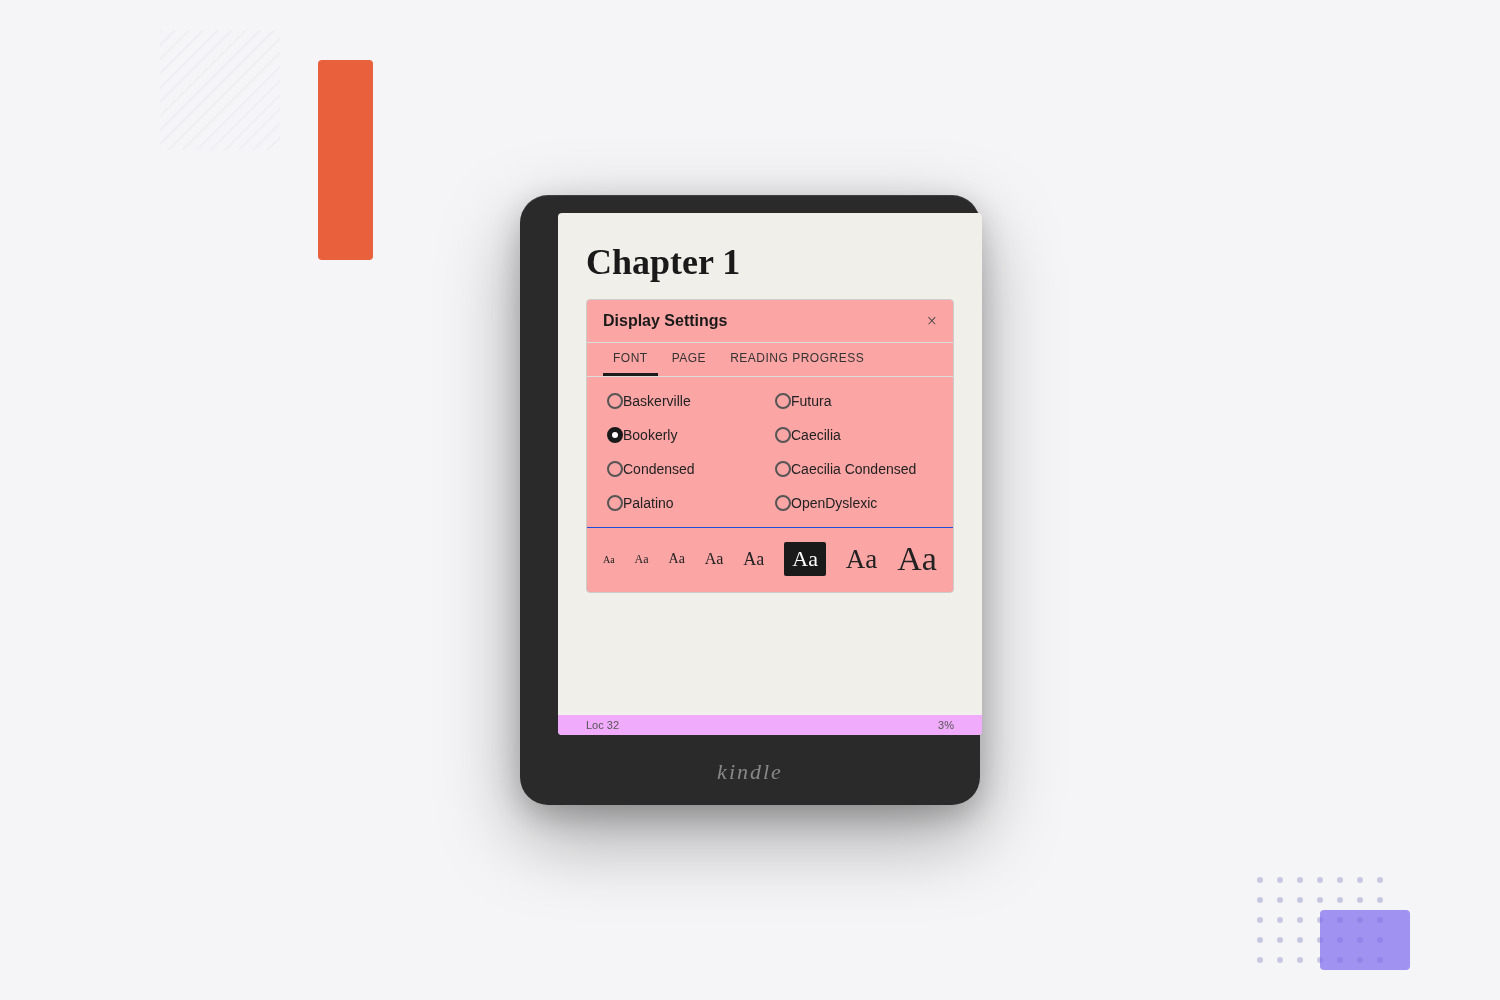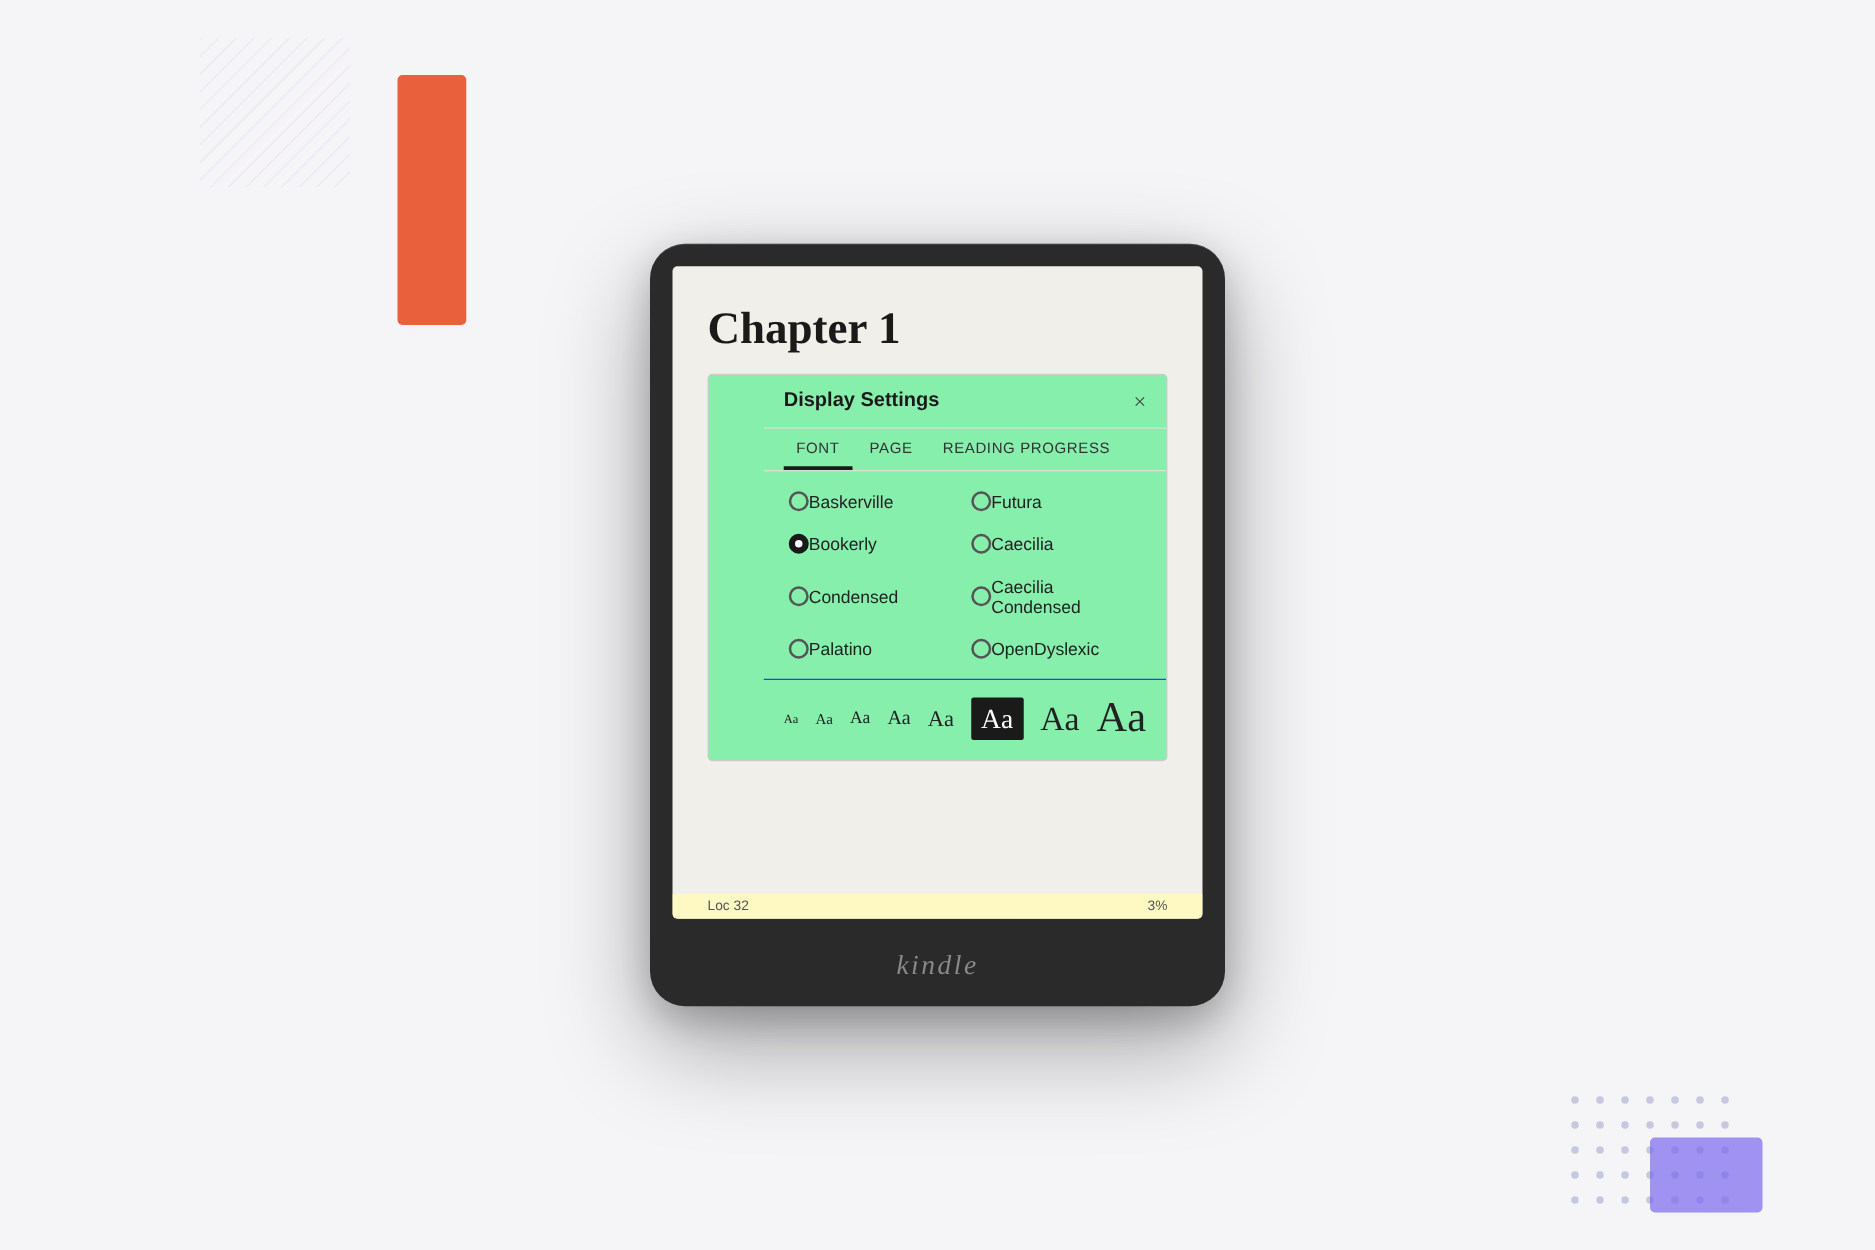--- a/index.html
+++ b/index.html
@@ -68,20 +68,21 @@
 
     .kindle-screen {
       width: 100%;
       height: 100%;
       background: #f0efea;
       border-radius: 4px;
       overflow: hidden;
       position: relative;
       display: flex;
       flex-direction: column;
+      margin-left: 20px;
     }
 
     .kindle-brand {
       position: absolute;
       bottom: 20px;
       left: 50%;
       transform: translateX(-50%);
       color: #888;
       font-family: 'Georgia', serif;
       font-size: 22px;
@@ -100,26 +101,25 @@
     .chapter-title {
       font-family: 'Georgia', serif;
       font-size: 36px;
       font-weight: bold;
       color: #1a1a1a;
       margin-bottom: 16px;
     }
 
     
     .display-settings-panel {
-      background: #86efac;
+      background: #fca5a5;
       border: 1px solid #ccc;
       border-radius: 4px;
       overflow: hidden;
       margin-top: 4px;
-      padding-left: 44px;
     }
 
     .panel-header {
       display: flex;
       align-items: center;
       justify-content: space-between;
       padding: 12px 16px;
       border-bottom: 1px solid #ddd;
     }
 
@@ -230,21 +230,21 @@
       padding: 4px 8px;
       border-radius: 2px;
     }
 
     
     .screen-bottom-bar {
       padding: 4px 28px;
       display: flex;
       justify-content: space-between;
       align-items: center;
-      background: #fef9c3;
+      background: #f0abfc;
     }
 
     .loc-text, .progress-text {
       font-family: 'Arial', sans-serif;
       font-size: 11px;
       color: #555;
     }
 
     .body-text {
       font-family: 'Georgia', serif;

